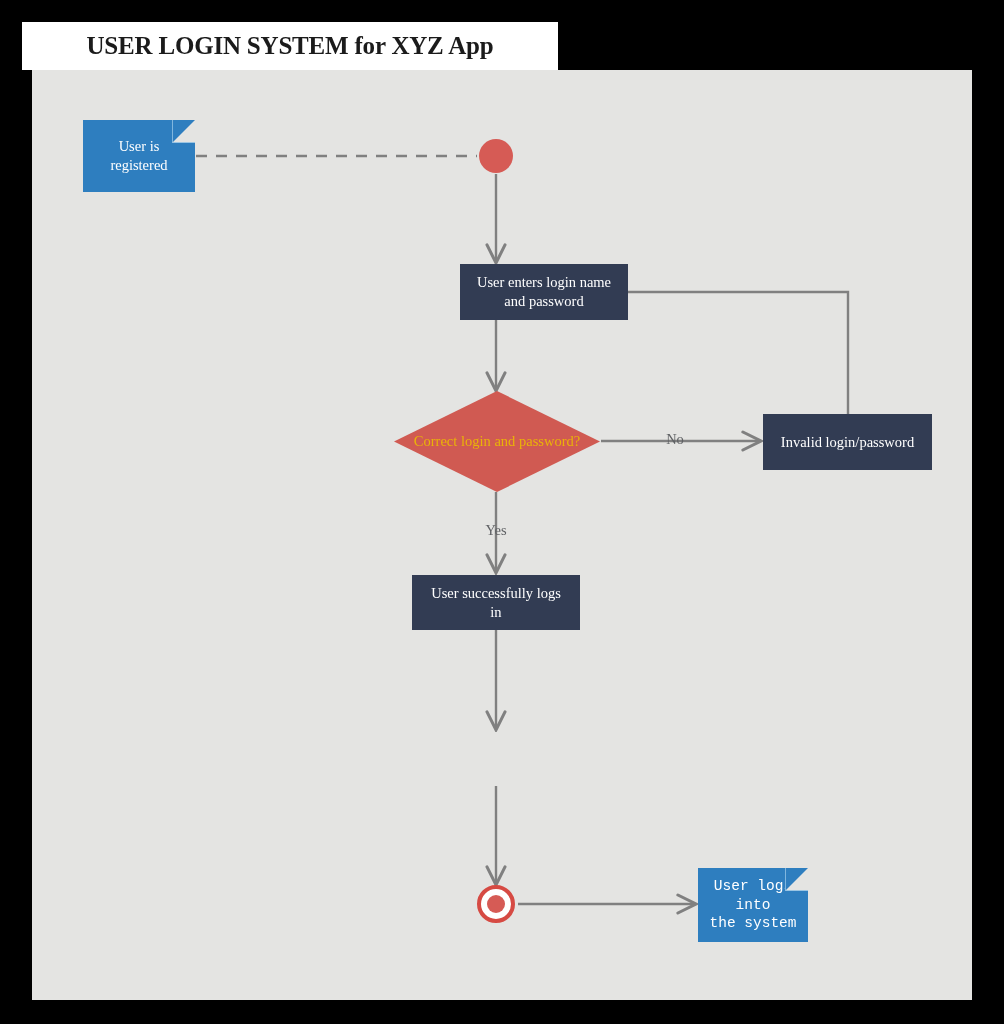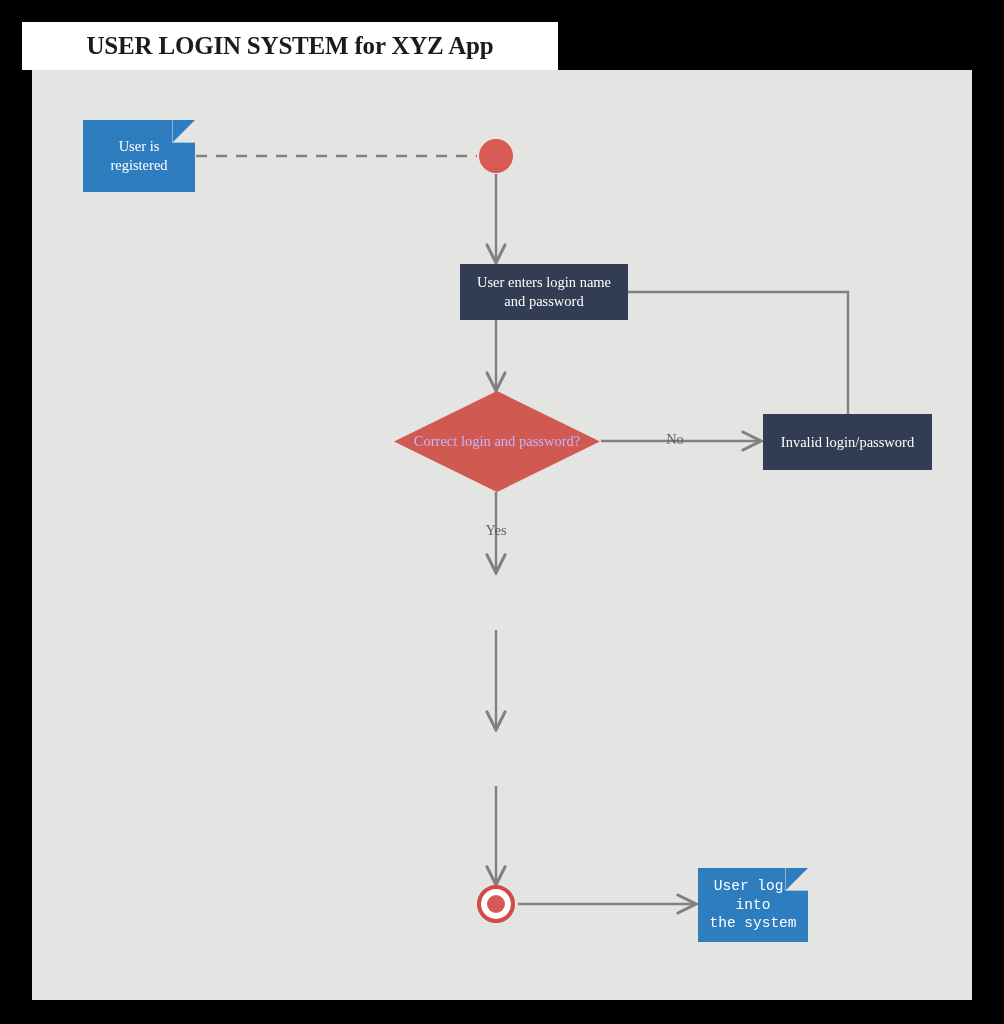--- a/index.html
+++ b/index.html
@@ -128,21 +128,21 @@
     position: absolute;
   }
   .decision-wrap svg { display: block; }
   .decision-label {
     position: absolute;
     left: 0; top: 0;
     width: 100%; height: 100%;
     display: flex;
     align-items: center;
     justify-content: center;
-    color: #c4b5fd;
+    color: #eab308;
     font-size: 14.5px;
     text-align: center;
   }
 
   .edge-label {
     position: absolute;
     color: #5f6164;
     font-size: 14.5px;
     text-align: center;
     white-space: nowrap;
@@ -220,20 +220,26 @@
   </div>
 
   <div class="edge-label" style="left:655px; top:431px; width:40px;">No</div>
 
   <div class="node process" style="left:763px; top:414px; width:169px; height:56px;">
     <div>Invalid login/password</div>
   </div>
 
   <div class="edge-label" style="left:476px; top:522px; width:40px;">Yes</div>
 
+  <div class="node process" style="left:412px; top:575px; width:168px; height:55px;">
+    <div>
+      <div>User successfully logs</div>
+      <div>in</div>
+    </div>
+  </div>
 
 
   <div class="node end-node" style="left:477px; top:885px; width:38px; height:38px;">
     <div class="core"></div>
   </div>
 
   <div class="node note" style="left:698px; top:868px; width:110px; height:74px;font-family:Liberation Mono, monospace;">
     <div class="fold"></div>
     <div class="fold-line"></div>
     <div>

